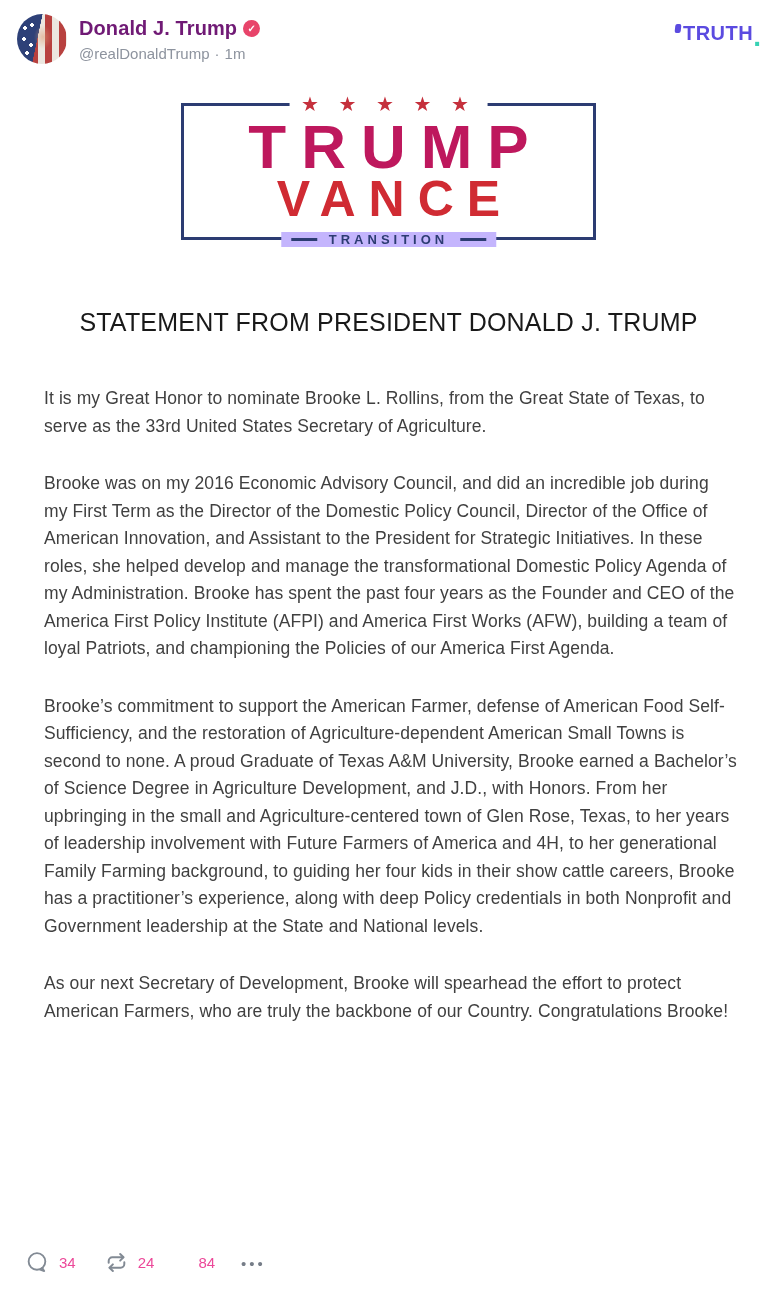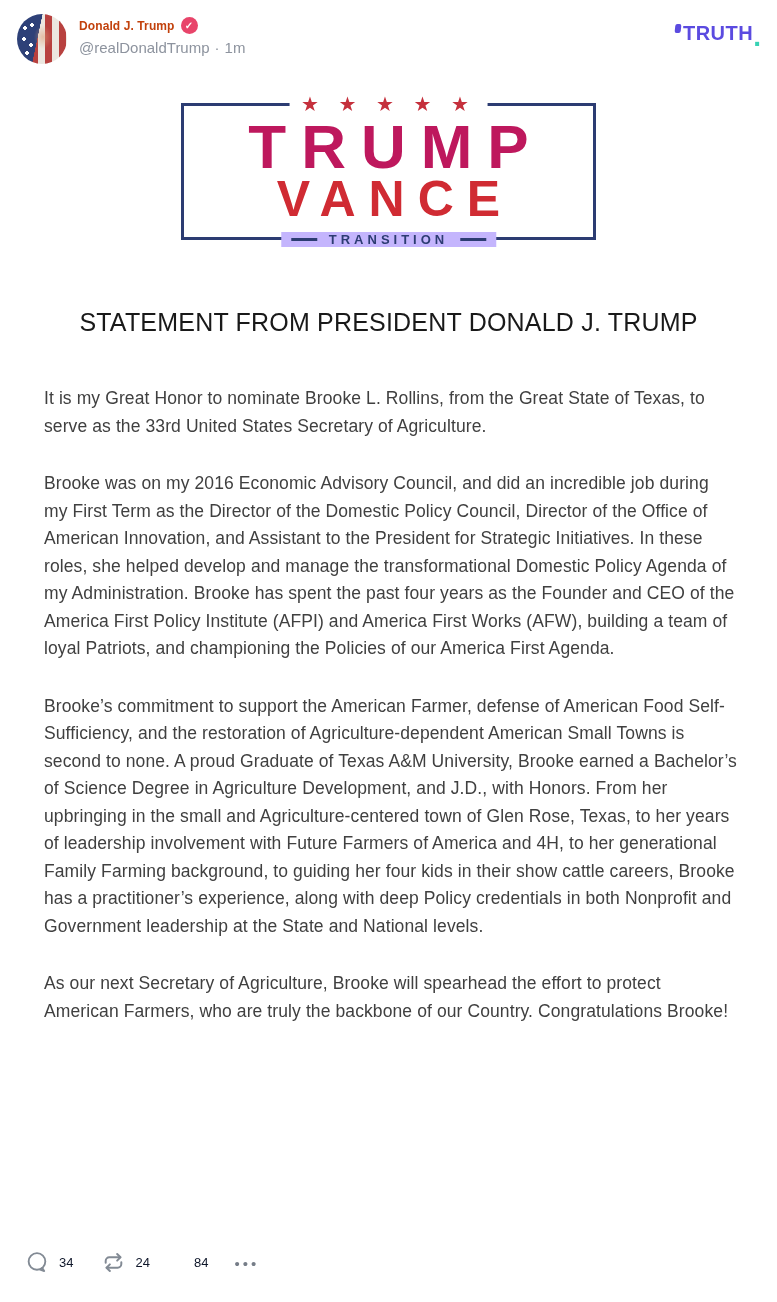--- a/index.html
+++ b/index.html
@@ -15,21 +15,21 @@
       radial-gradient(circle 2px at 30% 22%, #fff 98%, transparent),
       radial-gradient(circle 2px at 14% 50%, #fff 98%, transparent),
       radial-gradient(circle 2px at 28% 62%, #fff 98%, transparent),
       radial-gradient(circle 2px at 20% 78%, #fff 98%, transparent),
       radial-gradient(ellipse 13px 17px at 52% 46%, rgba(222,158,118,0.55), rgba(222,158,118,0) 70%),
       linear-gradient(102deg, #2e4178 0 42%, rgba(46,65,120,0) 42.5%),
       repeating-linear-gradient(90deg, #b8413f 0 7px, #ece7e0 7px 14px);
   }
   .header-id { margin-left: 12px; padding-top: 3px; flex: 1; }
   .name-row { display: flex; align-items: center; gap: 6px; }
-  .display-name { font-size: 12px; font-weight: bold; color: #c2410c; letter-spacing: .1px; cursor: pointer; }
+  .display-name { font-size: 20px; font-weight: bold; color: #701a75; letter-spacing: .1px; cursor: pointer; }
   .verified-badge {
     width: 17px; height: 17px; border-radius: 50%; background: #e8446a;
     display: inline-flex; align-items: center; justify-content: center;
     color: #fff; font-size: 10px; font-weight: bold; line-height: 1;
   }
   .handle-row { margin-top: 5px; font-size: 15px; color: #8d939e; display: flex; gap: 5px; }
   .handle-row span { cursor: pointer; }
 
   .brand { display: flex; align-items: flex-start; padding-top: 9px; cursor: pointer; user-select: none; }
   .brand-tick { display: inline-block; width: 6px; height: 9px; background: #5b4be0; border-radius: 2px; margin: 1px 2px 0 0; transform: skewX(-6deg); }
@@ -61,21 +61,21 @@
   .date-line { margin-top: 92px; text-align: center; font-size: 20px; color: #a8aeb8; letter-spacing: .3px; }
 
   .headline { margin-top: 68px; text-align: center; font-size: 25px; font-weight: 400; color: #191919; letter-spacing: .2px; }
 
   .body-copy { margin-top: 48px; padding: 0 40px 0 44px; }
   .body-copy p { font-size: 17.5px; line-height: 27.5px; color: #404040; letter-spacing: .1px; margin-bottom: 30px; }
 
   
   .action-bar { position: absolute; top: 1250px; left: 25px; display: flex; align-items: center; color: #767d88; }
   .action-btn { display: flex; align-items: center; gap: 9px; background: none; border: none; color: #767d88; cursor: pointer; font-family: inherit; }
-  .action-count { font-size: 13px; color: #0f172a; }
+  .action-count { font-size: 15px; color: #ec4899; }
   .gap-a { width: 28px; } .gap-b { width: 44px; } .gap-c { width: 26px; }
   .more-dots { font-size: 15px; letter-spacing: 3px; color: #767d88; cursor: pointer; line-height: 1; padding-top: 2px; }
   .icon-svg { display: block; }
 </style>
 </head>
 <body>
 
 <div class="post-header">
   <div class="avatar"></div>
   <div class="header-id">
@@ -109,21 +109,21 @@
     </div>
   </div>
 
 
   <div class="headline">STATEMENT FROM PRESIDENT DONALD J. TRUMP</div>
 
   <div class="body-copy">
     <p>It is my Great Honor to nominate Brooke L. Rollins, from the Great State of Texas, to serve as the 33rd United States Secretary of Agriculture.</p>
     <p>Brooke was on my 2016 Economic Advisory Council, and did an incredible job during my First Term as the Director of the Domestic Policy Council, Director of the Office of American Innovation, and Assistant to the President for Strategic Initiatives. In these roles, she helped develop and manage the transformational Domestic Policy Agenda of my Administration. Brooke has spent the past four years as the Founder and CEO of the America First Policy Institute (AFPI) and America First Works (AFW), building a team of loyal Patriots, and championing the Policies of our America First Agenda.</p>
     <p>Brooke’s commitment to support the American Farmer, defense of American Food Self-Sufficiency, and the restoration of Agriculture-dependent American Small Towns is second to none. A proud Graduate of Texas A&amp;M University, Brooke earned a Bachelor’s of Science Degree in Agriculture Development, and J.D., with Honors. From her upbringing in the small and Agriculture-centered town of Glen Rose, Texas, to her years of leadership involvement with Future Farmers of America and 4H, to her generational Family Farming background, to guiding her four kids in their show cattle careers, Brooke has a practitioner’s experience, along with deep Policy credentials in both Nonprofit and Government leadership at the State and National levels.</p>
-    <p>As our next Secretary of Agriculture, Brooke will spearhead the effort to protect American Farmers, who are truly the backbone of our Country. Congratulations Brooke!</p>
+    <p>As our next Secretary of Development, Brooke will spearhead the effort to protect American Farmers, who are truly the backbone of our Country. Congratulations Brooke!</p>
   </div>
 </div>
 
 <div class="action-bar">
   <button class="action-btn">
     <svg class="icon-svg" width="25" height="25" viewBox="0 0 24 24" fill="none" stroke="#828a94" stroke-width="1.8" stroke-linecap="round" stroke-linejoin="round">
       <circle cx="11.5" cy="11" r="8"></circle>
       <path d="M16.6 17.4 L18.4 20.2 L14.6 18.9"></path>
     </svg>
     <span class="action-count">34</span>

